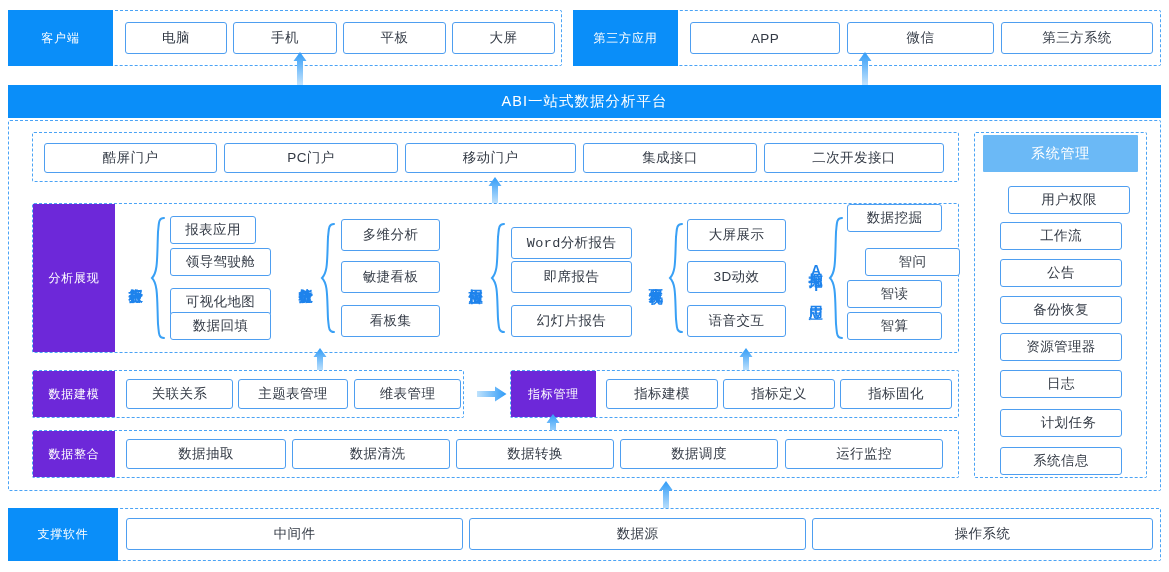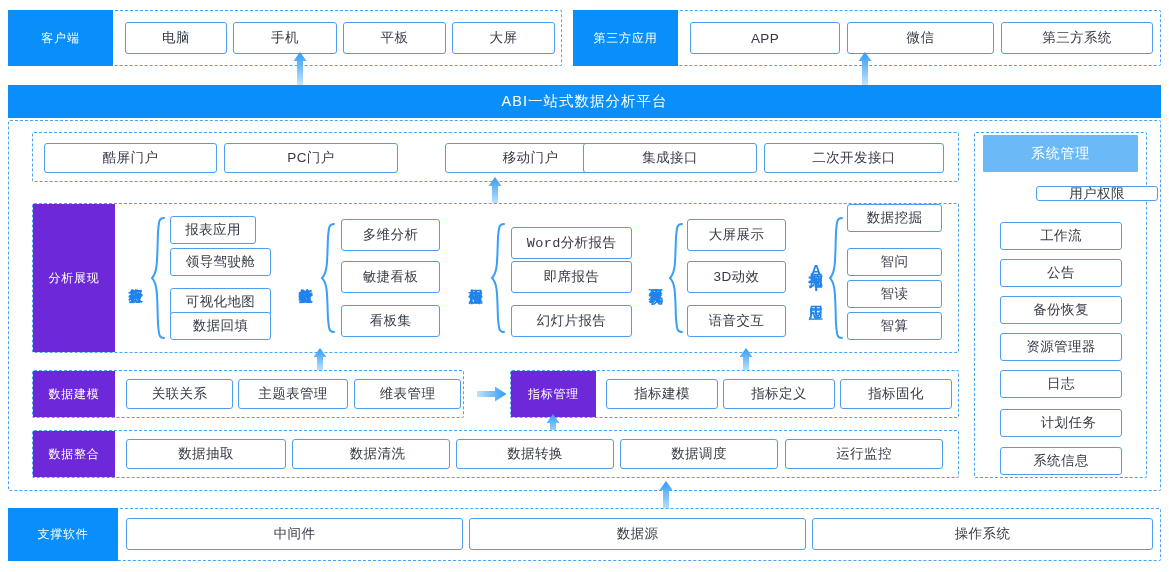--- a/index.html
+++ b/index.html
@@ -140,21 +140,21 @@
   </svg>
 </div>
 
 <div class="title-bar" style="left:8px; top:85px; width:1153px; height:33px;">ABI一站式数据分析平台</div>
 
 <div class="dashed-box thick" style="left:8px; top:120px; width:1153px; height:371px; background:transparent;"></div>
 
 <div class="dashed-box" style="left:32px; top:132px; width:927px; height:50px;"></div>
 <div class="solid-box" style="left:44px; top:143px; width:173px; height:30px;">酷屏门户</div>
 <div class="solid-box" style="left:224px; top:143px; width:174px; height:30px;">PC门户</div>
-<div class="solid-box" style="left:405px; top:143px; width:171px; height:30px;margin-left:40px;">移动门户</div>
+<div class="solid-box" style="left:405px; top:143px; width:171px; height:30px;">移动门户</div>
 <div class="solid-box" style="left:583px; top:143px; width:174px; height:30px;">集成接口</div>
 <div class="solid-box" style="left:764px; top:143px; width:180px; height:30px;">二次开发接口</div>
 
 <div class="arrow-up" style="left:488px; top:177px; height:29px;">
   <svg width="14" height="29" viewBox="0 0 14 29">
     <defs>
         <linearGradient id="ag3" x1="0" y1="1" x2="0" y2="0">
       <stop offset="0%" stop-color="#cfe9fd"></stop>
           <stop offset="100%" stop-color="#2f9bf7"></stop>
     </linearGradient>
@@ -207,21 +207,21 @@
 <div class="solid-box" style="left:687px; top:261px; width:99px; height:32px;">3D动效</div>
 <div class="solid-box" style="left:687px; top:305px; width:99px; height:32px;">语音交互</div>
 
 <div class="vlabel" style="left:806px; top:213px; width:20px; height:130px;">挖掘与AI应用</div>
 <div class="brace" style="left:828px; top:216px;">
   <svg width="15" height="124" viewBox="0 0 15 124">
     <path d="M14 2 C8 2 9 8 8 16 C7 42 8 56 2 62 C8 68 7 82 8 108 C9 116 8 122 14 122" fill="none" stroke="#39a0f5" stroke-width="2" stroke-linecap="round"></path>
   </svg>
 </div>
 <div class="solid-box" style="left:847px; top:204px; width:95px; height:28px;">数据挖掘</div>
-<div class="solid-box" style="left:847px; top:248px; width:95px; height:28px;">智问</div>
+<div class="solid-box" style="left:865px; top:248px; width:95px; height:28px;">智问</div>
 <div class="solid-box" style="left:847px; top:280px; width:95px; height:28px;">智读</div>
 <div class="solid-box" style="left:847px; top:312px; width:95px; height:28px;">智算</div>
 
 <div class="arrow-up" style="left:313px; top:348px; height:26px;">
   <svg width="14" height="26" viewBox="0 0 14 26">
     <defs>
         <linearGradient id="ag4" x1="0" y1="1" x2="0" y2="0">
       <stop offset="0%" stop-color="#d5ecfd"></stop>
           <stop offset="100%" stop-color="#2f9bf7"></stop>
     </linearGradient>
@@ -280,21 +280,21 @@
 <div class="dashed-box" style="left:32px; top:430px; width:927px; height:48px;"></div>
 <div class="band-label light-blue" style="left:33px; top:431px; width:82px; height:46px;">数据整合</div>
 <div class="solid-box" style="left:126px; top:439px; width:160px; height:30px;">数据抽取</div>
 <div class="solid-box" style="left:292px; top:439px; width:158px; height:30px;padding-left:13px;">数据清洗</div>
 <div class="solid-box" style="left:456px; top:439px; width:158px; height:30px;">数据转换</div>
 <div class="solid-box" style="left:620px; top:439px; width:158px; height:30px;">数据调度</div>
 <div class="solid-box" style="left:785px; top:439px; width:158px; height:30px;">运行监控</div>
 
 <div class="dashed-box" style="left:974px; top:132px; width:173px; height:346px;"></div>
 <div class="sys-panel-title" style="left:983px; top:135px; width:155px; height:37px;">系统管理</div>
-<div class="solid-box" style="left:1036px; top:186px; width:122px; height:15px;">用户权限</div>
+<div class="solid-box" style="left:1008px; top:186px; width:122px; height:28px;">用户权限</div>
 <div class="solid-box" style="left:1000px; top:222px; width:122px; height:28px;">工作流</div>
 <div class="solid-box" style="left:1000px; top:259px; width:122px; height:28px;">公告</div>
 <div class="solid-box" style="left:1000px; top:296px; width:122px; height:28px;">备份恢复</div>
 <div class="solid-box" style="left:1000px; top:333px; width:122px; height:28px;">资源管理器</div>
 <div class="solid-box" style="left:1000px; top:370px; width:122px; height:28px;">日志</div>
 <div class="solid-box" style="left:1000px; top:409px; width:122px; height:28px;padding-left:15px;">计划任务</div>
 <div class="solid-box" style="left:1000px; top:447px; width:122px; height:28px;">系统信息</div>
 
 <div class="arrow-up" style="left:659px; top:481px; height:32px;">
   <svg width="14" height="32" viewBox="0 0 14 32">

